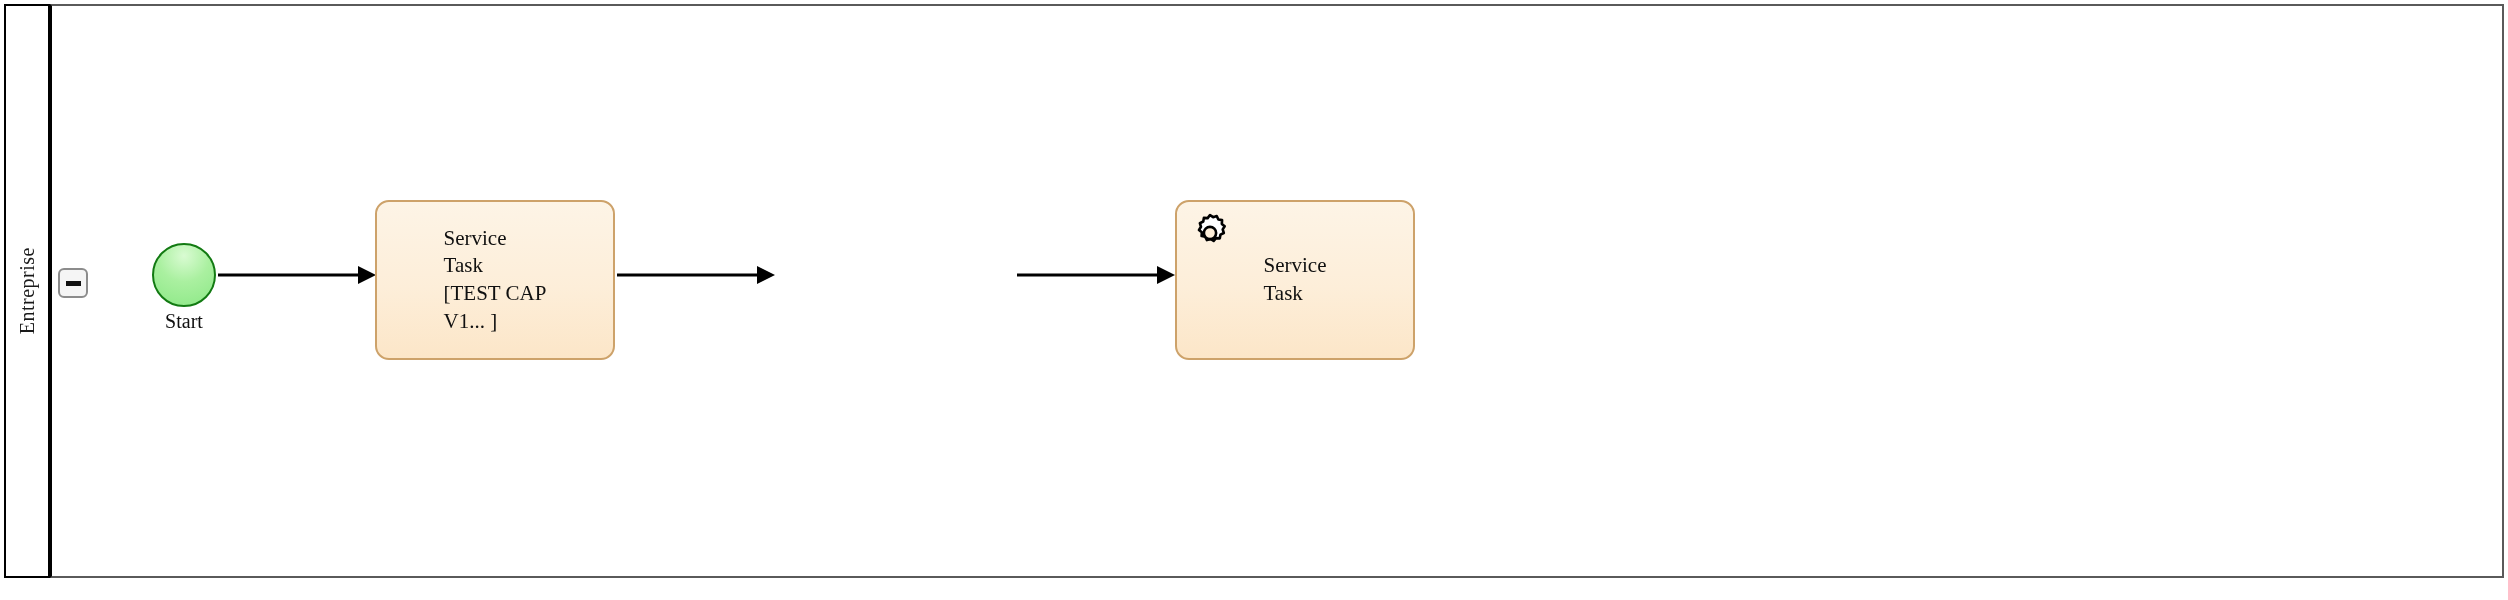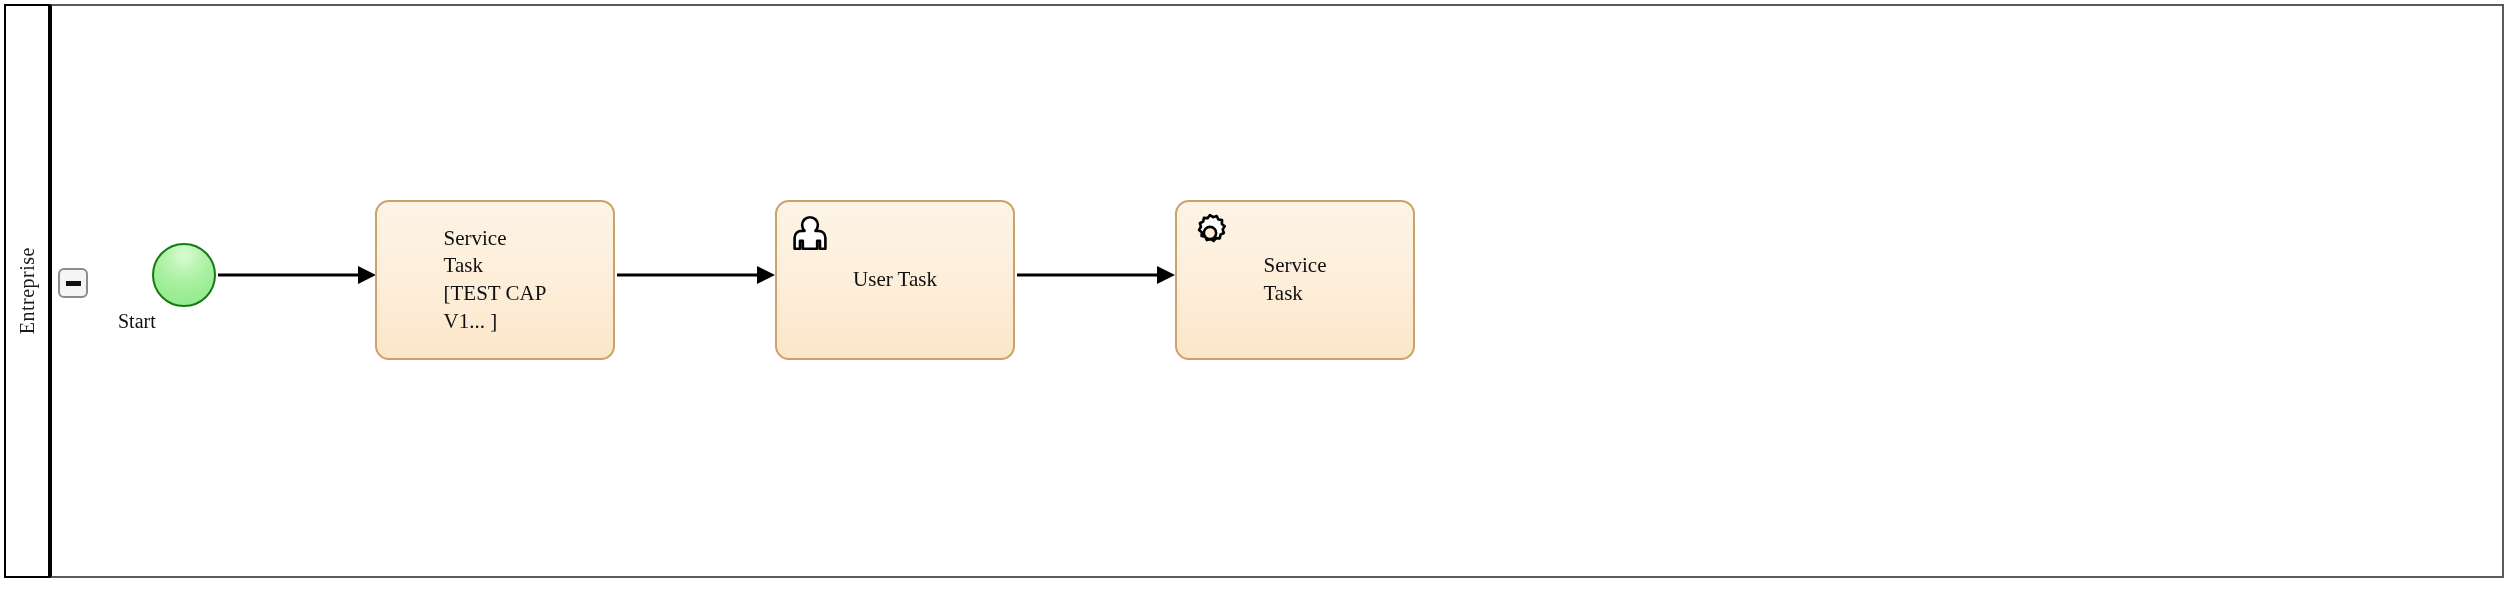--- a/index.html
+++ b/index.html
@@ -98,20 +98,21 @@
     border-radius: 50%;
     box-sizing: border-box;
     border: 2px solid #127a12;
     background: radial-gradient(circle at 50% 18%, #d9fbd2 0%, #aaf0a0 45%, #8ce886 100%);
   }
   .start-label {
     position: absolute;
     left: 118px;
     top: 310px;
     width: 132px;
+    text-align: center;
     font-size: 20px;
     color: #101010;
   }
 
   
   .task {
     position: absolute;
     box-sizing: border-box;
     border: 2px solid #cda26a;
     border-radius: 14px;
@@ -182,28 +183,20 @@
 V1... ]</div>
   </div>
 
   <div class="flow" style="left:617px; top:262px; width:158px;">
     <svg width="158" height="26" viewBox="0 0 158 26">
       <line x1="0" y1="13" x2="140" y2="13" stroke="#000000" stroke-width="3"></line>
       <polygon points="140,4 158,13 140,22" fill="#000000"></polygon>
     </svg>
   </div>
 
-  <div class="task" style="left:775px; top:200px; width:240px; height:160px;">
-    <span class="task-icon">
-      <svg viewBox="0 0 48 48">
-        <path d="M24 6c-5.2 0-9 3.9-9 8.9 0 2.6 1.1 5 2.8 6.6H15c-5 0-8.6 3.4-8.6 8.2V42h6.2v-9h3.2v9h16.4v-9h3.2v9h6.2V29.7c0-4.8-3.6-8.2-8.6-8.2h-2.8c1.7-1.6 2.8-4 2.8-6.6 0-5-3.8-8.9-9-8.9z" fill="#ffffff" stroke="#000000" stroke-width="3" stroke-linejoin="round"></path>
-      </svg>
-    </span>
-    <div class="task-label">User Task</div>
-  </div>
 
   <div class="flow" style="left:1017px; top:262px; width:158px;">
     <svg width="158" height="26" viewBox="0 0 158 26">
       <line x1="0" y1="13" x2="140" y2="13" stroke="#000000" stroke-width="3"></line>
       <polygon points="140,4 158,13 140,22" fill="#000000"></polygon>
     </svg>
   </div>
 
   <div class="task" style="left:1175px; top:200px; width:240px; height:160px;">
     <span class="task-icon">

